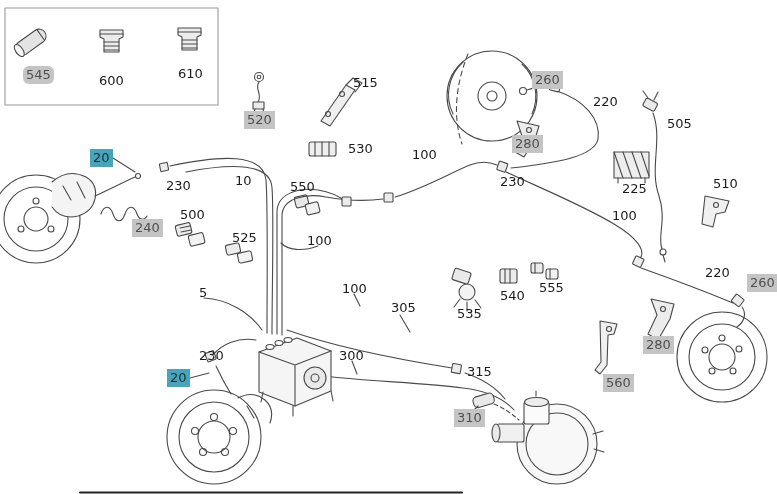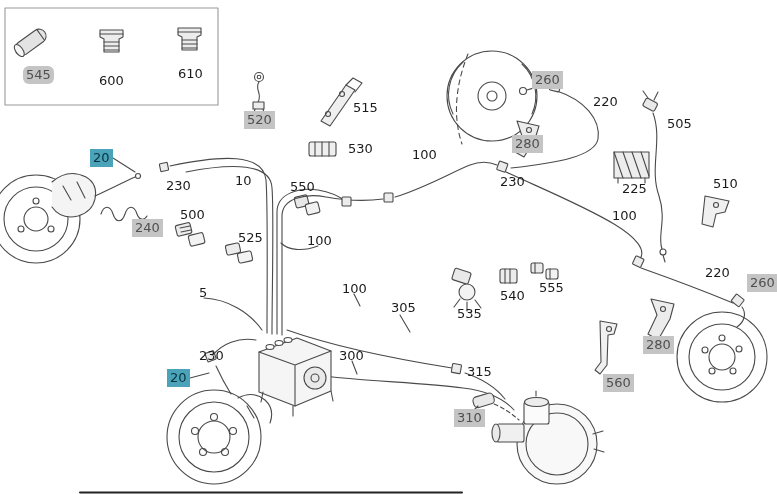--- a/index.html
+++ b/index.html
@@ -249,37 +249,37 @@
 
       <line x1="80" y1="492.5" x2="462" y2="492.5" stroke="#222222" stroke-width="2"></line>
     </g>
   </svg>
 
   <div class="label-layer">
       <div class="part-label gray" style="left: 23px; top: 66px; border-radius: 6px;">545</div>
       <div class="part-label " style="left: 96px; top: 72px;">600</div>
       <div class="part-label " style="left: 175px; top: 65px;">610</div>
       <div class="part-label gray" style="left: 244px; top: 111px;">520</div>
-      <div class="part-label " style="left: 350px; top: 74px; margin-top: 25px;">515</div>
+      <div class="part-label " style="left: 350px; top: 74px;">515</div>
       <div class="part-label " style="left: 339px; top: 140px; margin-left: 6px;">530</div>
       <div class="part-label gray" style="left: 532px; top: 71px;">260</div>
       <div class="part-label " style="left: 590px; top: 93px;">220</div>
       <div class="part-label gray" style="left: 512px; top: 135px;">280</div>
       <div class="part-label " style="left: 664px; top: 115px; text-align: center;">505</div>
       <div class="part-label teal" style="left: 90px; top: 149px;">20</div>
       <div class="part-label " style="left: 163px; top: 177px;">230</div>
       <div class="part-label " style="left: 232px; top: 172px;">10</div>
       <div class="part-label " style="left: 409px; top: 146px;">100</div>
       <div class="part-label " style="left: 497px; top: 173px;">230</div>
       <div class="part-label " style="left: 619px; top: 180px;">225</div>
       <div class="part-label " style="left: 710px; top: 175px;">510</div>
       <div class="part-label gray" style="left: 86px; top: 219px; margin-left: 46px;">240</div>
       <div class="part-label " style="left: 177px; top: 206px;">500</div>
       <div class="part-label " style="left: 287px; top: 178px;">550</div>
-      <div class="part-label " style="left: 235px; top: 229px;">525</div>
+      <div class="part-label " style="left: 229px; top: 229px;">525</div>
       <div class="part-label " style="left: 304px; top: 232px;">100</div>
       <div class="part-label " style="left: 609px; top: 207px;">100</div>
       <div class="part-label " style="left: 454px; top: 305px;">535</div>
       <div class="part-label " style="left: 497px; top: 287px;">540</div>
       <div class="part-label " style="left: 536px; top: 279px;">555</div>
       <div class="part-label " style="left: 339px; top: 280px;">100</div>
       <div class="part-label " style="left: 702px; top: 264px;">220</div>
       <div class="part-label gray" style="left: 747px; top: 274px;">260</div>
       <div class="part-label " style="left: 196px; top: 284px;">5</div>
       <div class="part-label " style="left: 388px; top: 299px;">305</div>

